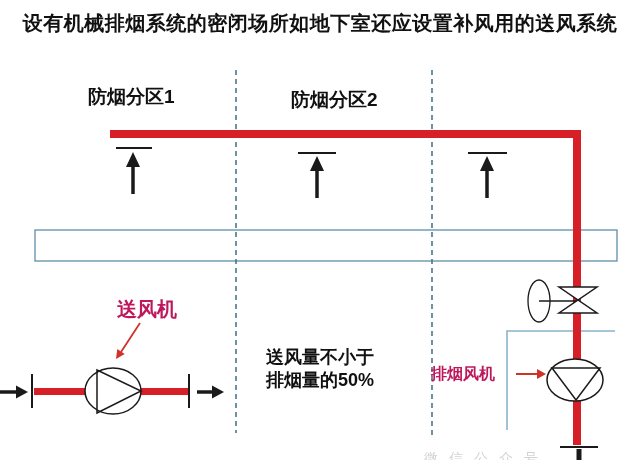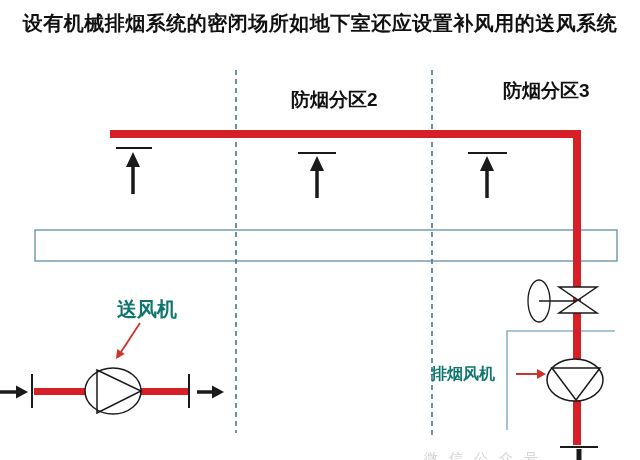--- a/index.html
+++ b/index.html
@@ -10,21 +10,21 @@
   .stage svg{position:absolute;left:0;top:0;}
   .txt{position:absolute;white-space:nowrap;color:#111;}
   .title{
     left:0;top:10px;width:640px;text-align:center;
     font-size:20px;font-weight:bold;letter-spacing:0.5px;
   }
   .zone{font-size:19px;font-weight:bold;}
   .zone1{left:88px;top:84px;}
   .zone2{left:291px;top:87px;text-align:right;}
   .zone3{left:503px;top:78px;}
-  .red-label{color:#0f766e;font-weight:bold;}
+  .red-label{color:#be185d;font-weight:bold;}
   .supply-label{left:117px;top:296px;font-size:20px;}
   .exhaust-label{left:431px;top:364px;font-size:16px;}
   .flow-note{
     left:252px;top:346px;width:136px;text-align:center;
     font-size:18px;font-weight:bold;line-height:23px;white-space:normal;
   }
   .watermark{
     left:424px;top:450px;font-size:14px;color:#c8c8cc;
     letter-spacing:11px;opacity:0.8;
   }
@@ -99,24 +99,25 @@
     <g>
       <line x1="140" y1="323" x2="121" y2="352" stroke="#cf3228" stroke-width="1.8"></line>
       <polygon points="116,359 117.3,349 124.7,354" fill="#cf3228"></polygon>
       <line x1="516" y1="374" x2="537" y2="374" stroke="#cf3228" stroke-width="2"></line>
       <polygon points="537,369 537,379 546,374" fill="#cf3228"></polygon>
     </g>
   </svg>
 
   <div class="txt title">设有机械排烟系统的密闭场所如地下室还应设置补风用的送风系统</div>
 
+  <div class="txt zone zone1">防烟分区1</div>
   <div class="txt zone zone2">防烟分区2</div>
-  <div class="txt zone zone3">防烟分区3</div>
 
   <div class="txt red-label supply-label">送风机</div>
   <div class="txt red-label exhaust-label">排烟风机</div>
 
   <div class="txt flow-note">
-    <br>
+    <span>送风量不小于</span><br>
+    <span>排烟量的50%</span>
   </div>
 
   <div class="txt watermark">微信公众号</div>
 </div>
 
 </body></html>

